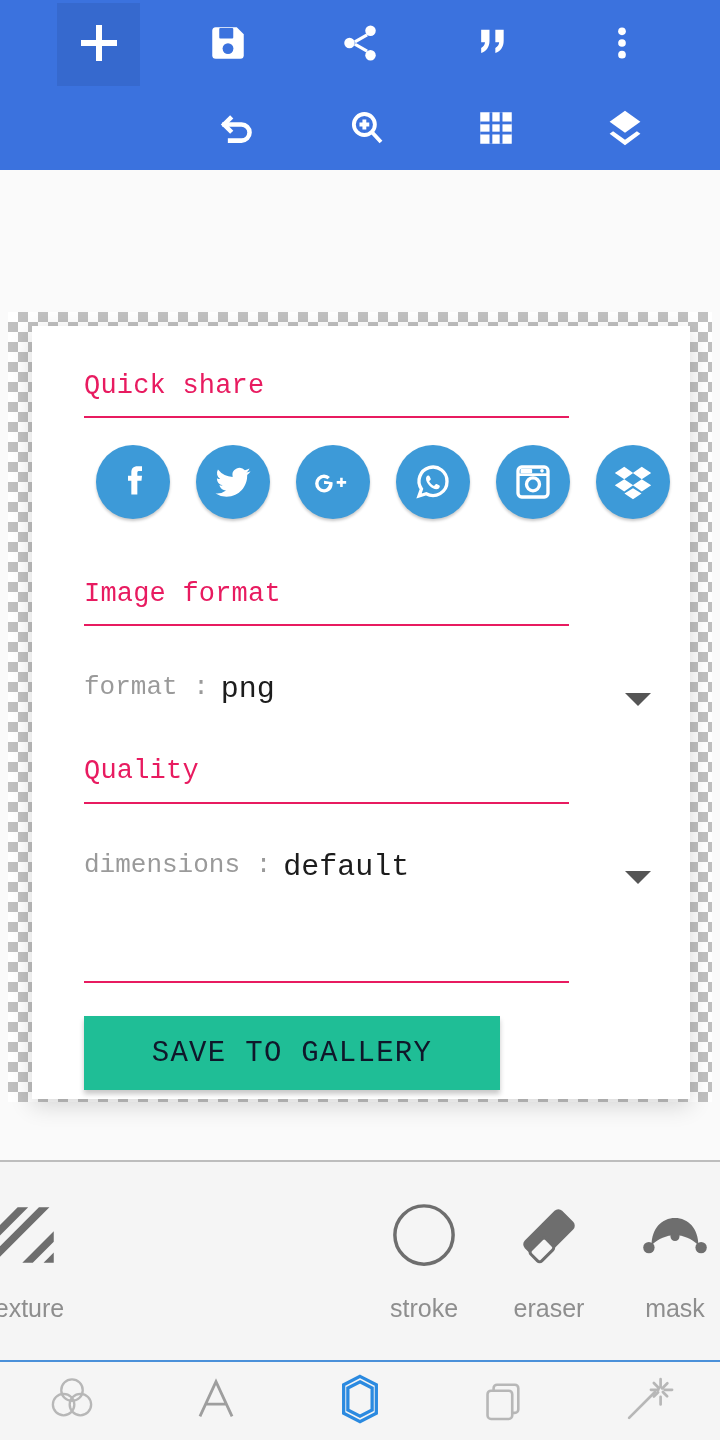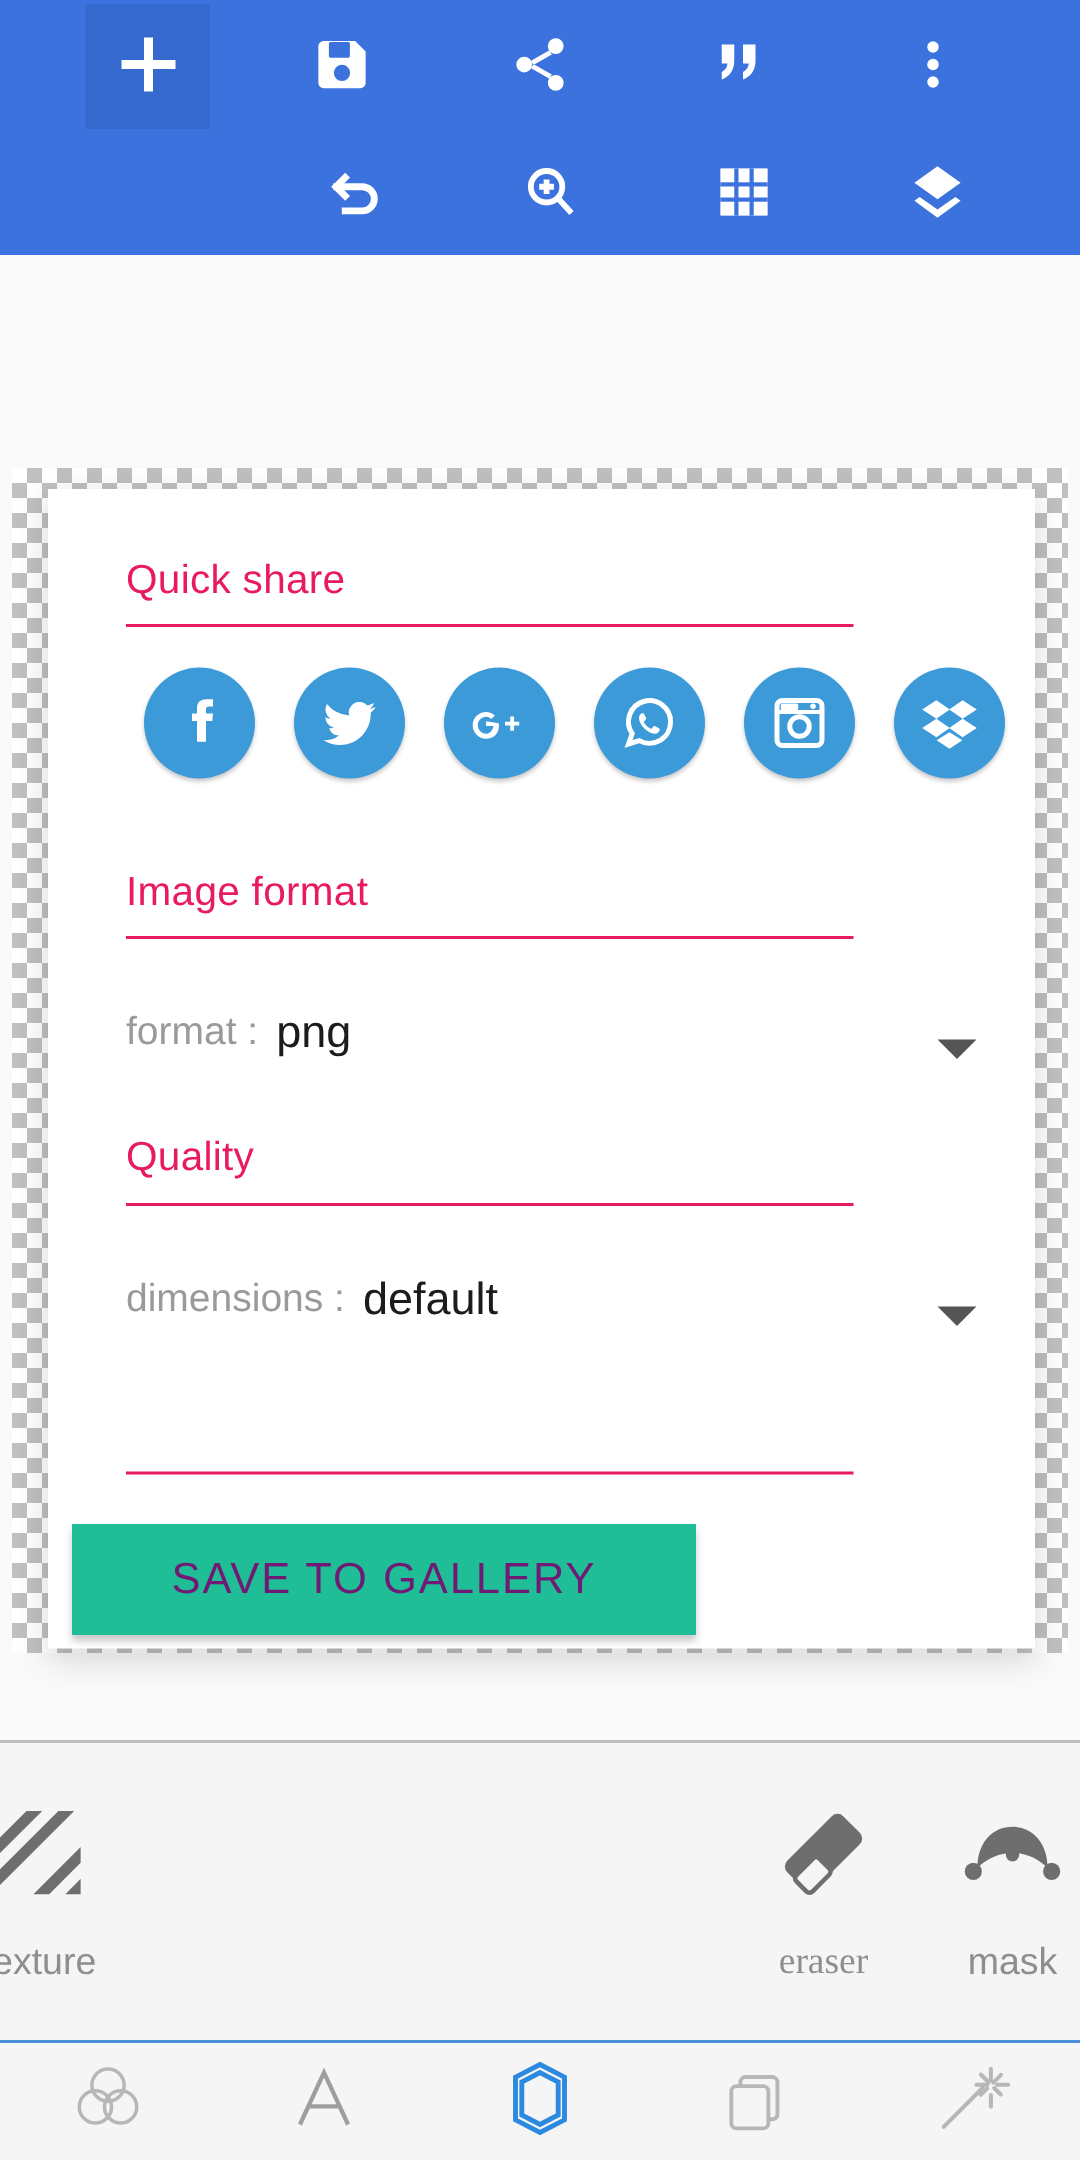--- a/index.html
+++ b/index.html
@@ -32,20 +32,21 @@
     position:absolute; width:62px; height:62px; border-radius:50%;
     background:#ffffff; display:flex; align-items:center; justify-content:center;
   }
   #edit-circle { left:13px; top:91px; }
   #delete-circle { left:86px; top:91px; }
 
   
   #canvas-area {
     position:absolute; left:0; top:170px; width:720px; height:990px;
     background:#fafafa;
+    font-family:Liberation Mono, monospace;
   }
   #checkerboard {
     position:absolute; left:8px; top:142px; width:704px; height:790px;
     background-image:
       linear-gradient(45deg,#c0c0c0 25%,transparent 25%,transparent 75%,#c0c0c0 75%),
       linear-gradient(45deg,#c0c0c0 25%,transparent 25%,transparent 75%,#c0c0c0 75%);
     background-size:20px 20px;
     background-position:0 0,10px 10px;
     background-color:#ffffff;
   }
@@ -106,24 +107,25 @@
   #quality-rule  { top:476px; }
 
   #dimensions-row { top:508px; }
 
   
   #export-label { top:610px; }
   #export-rule  { top:655px; }
 
   .action-btn {
     position:absolute; top:690px; height:74px;
-    background:#1FBE96; color:#701a75;
+    background:#1FBE96; color:#0f172a;
     display:flex; align-items:center; justify-content:center;
     font-size:29px; letter-spacing:1.3px;
     box-shadow:0 4px 5px rgba(0,0,0,0.22);
+    margin-left:36px;
   }
   #save-gallery-button { left:16px; width:416px; }
   #share-button       { left:446px; width:196px; }
 
   
   #tool-divider {
     position:absolute; left:0; top:1160px; width:720px; height:2px;
     background:#bdbdbd;
   }
   #tool-strip {
@@ -372,22 +374,30 @@
     <span class="tool-glyph">
       <svg width="74" height="74" viewBox="0 0 24 24" fill="#6e6e6e">
         <path d="M3 16.2L16.2 3h3.4L3 19.6zM3 9.3L9.3 3h3.4L3 12.7zM10.8 21L21 10.8v3.4L14.2 21zM17.7 21L21 17.7V21z"></path>
       </svg>
     </span>
     <span class="tool-label">texture</span>
   </div>
 
 
 
-
-  <div class="tool-item" style="left:478px;font-family:Liberation Serif, serif;">
+  <div class="tool-item" style="left:353px;">
+    <span class="tool-glyph">
+      <svg width="76" height="76" viewBox="0 0 24 24" fill="none" stroke="#6e6e6e" stroke-width="1.1">
+        <circle cx="12" cy="12" r="9.2"></circle>
+      </svg>
+    </span>
+    <span class="tool-label">stroke</span>
+  </div>
+
+  <div class="tool-item" style="left:478px;">
     <span class="tool-glyph">
       <svg width="72" height="72" viewBox="0 0 24 24">
         <g transform="rotate(-45 12 12)">
           <rect x="3.2" y="7.6" width="17.6" height="8.8" rx="1.8" fill="#6e6e6e"></rect>
           <rect x="3.2" y="11.3" width="7.2" height="5.1" rx="1" fill="#f5f5f5" stroke="#6e6e6e" stroke-width="1"></rect>
         </g>
       </svg>
     </span>
     <span class="tool-label">eraser</span>
   </div>

